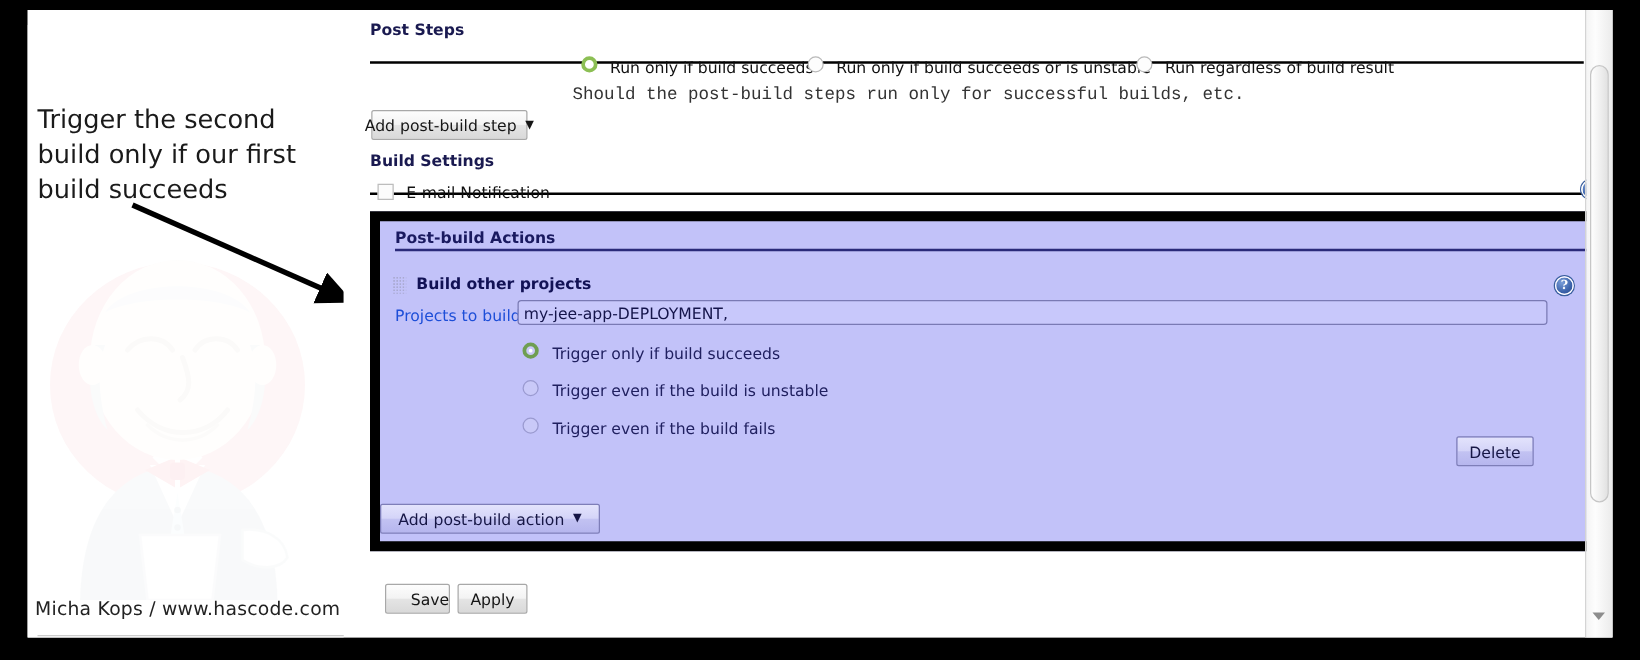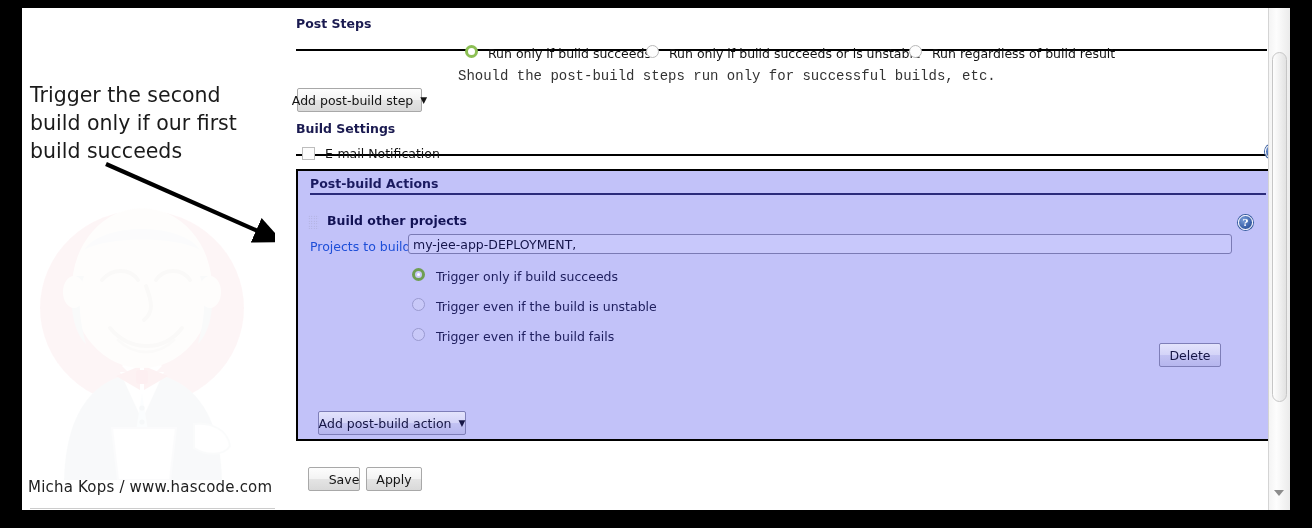--- a/index.html
+++ b/index.html
@@ -203,21 +203,21 @@
   }
 
   
   #pba-panel {
     position: absolute;
     left: 21px;
     top: 161px;
     width: 985px;
     height: 272px;
     background: #c2c2f9;
-    border: 2px solid #000000;
+    border: 8px solid #000000;
     box-sizing: border-box;
   }
   #pba-head {
     position: absolute;
     left: 0px;
     top: 5px;
     width: 956px;
     font-size: 12.5px;
     font-weight: bold;
     color: #1a1a60;
@@ -432,21 +432,21 @@
         <div class="radio on-lav" style="left:114px; top:127px;"></div>
         <div class="radio-label lav" style="left:138px; top:128px;">Trigger even if the build is unstable</div>
 
         <div class="radio on-lav" style="left:114px; top:157px;"></div>
         <div class="radio-label lav" style="left:138px; top:158px;">Trigger even if the build fails</div>
 
         <div class="btn-lav" style="left:861px; top:172px; width:62px; height:24px;">
           <span>Delete</span>
         </div>
 
-        <div class="btn-lav" style="left:0px; top:240px; width:148px; height:24px;margin-left:20px;">
+        <div class="btn-lav" style="left:0px; top:226px; width:176px; height:24px;">
           <span>Add post-build action</span>
           <span class="caret">▼</span>
         </div>
       </div>
 
       <div class="btn-grey" style="left:33px; top:459px; width:52px; height:24px;padding-left:20px;">
         <span>Save</span>
       </div>
       <div class="btn-grey" style="left:91px; top:459px; width:56px; height:24px;">
         <span>Apply</span>

